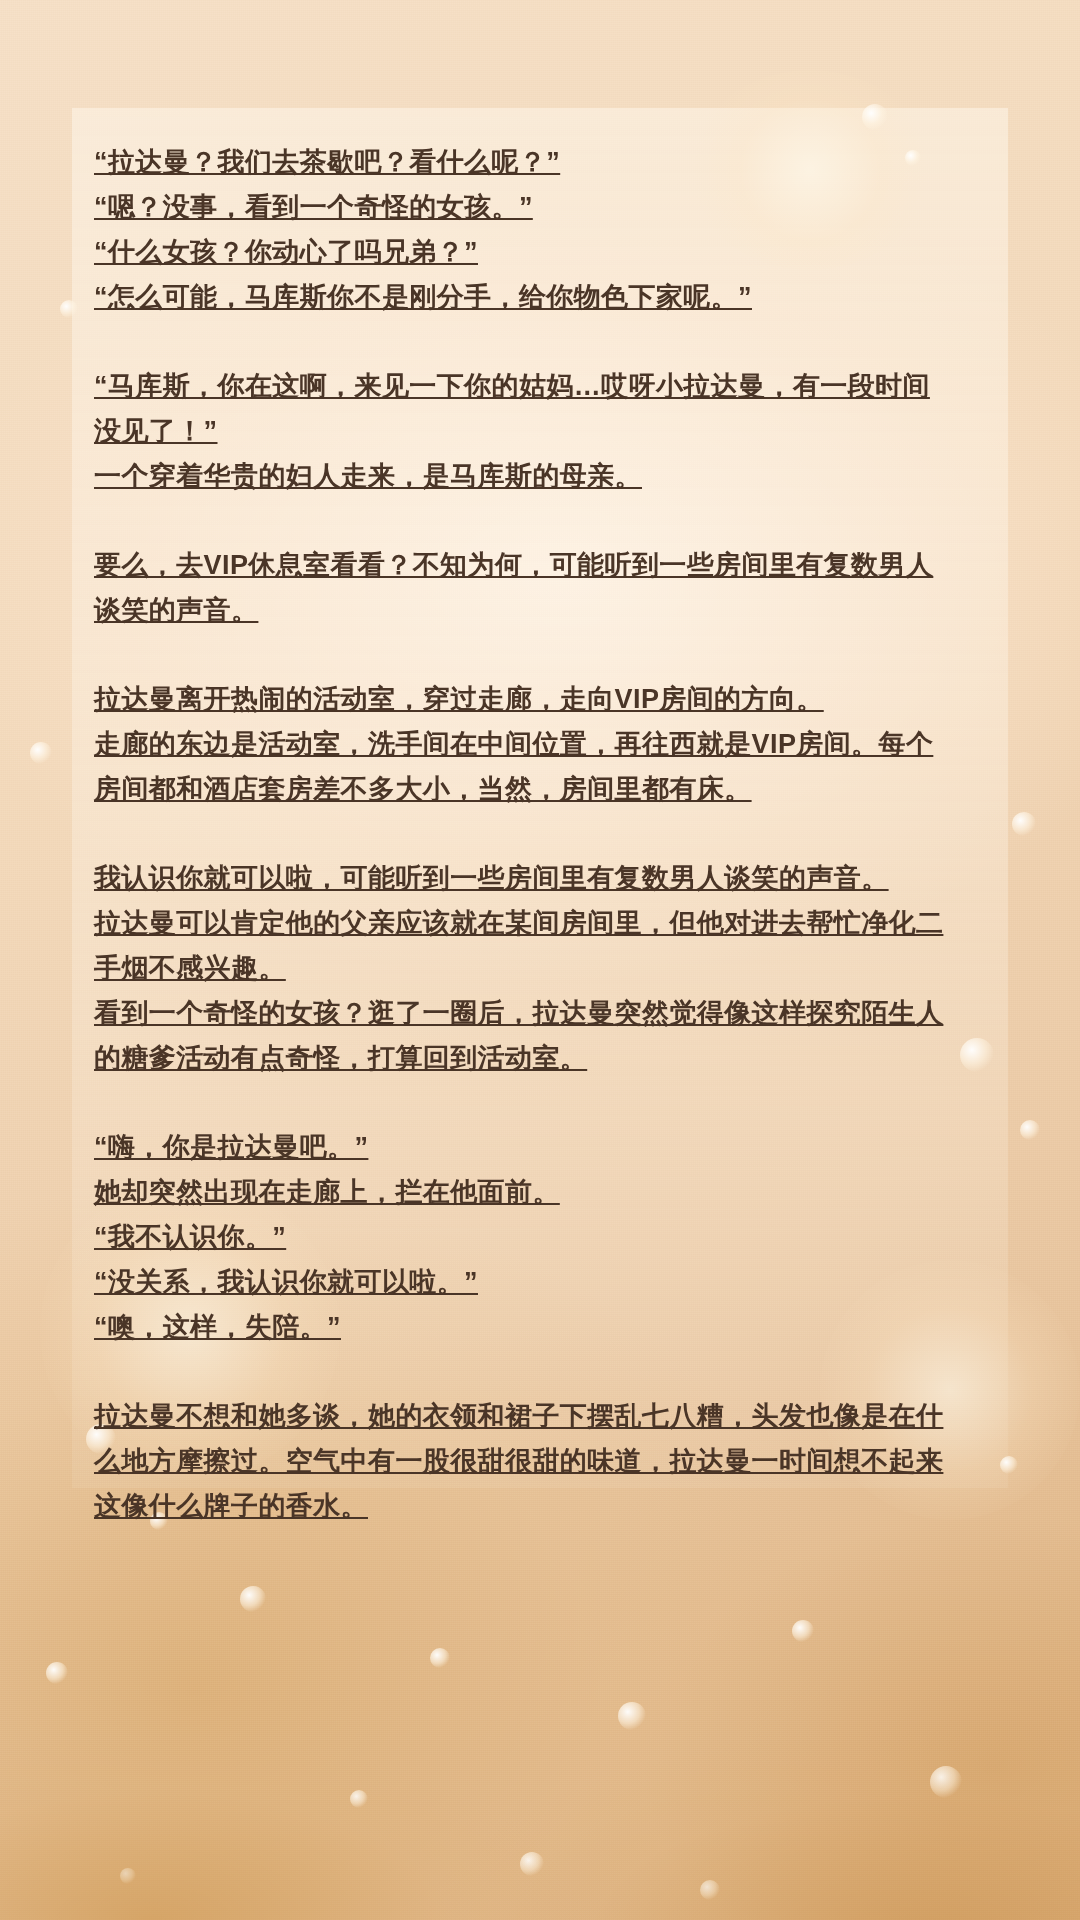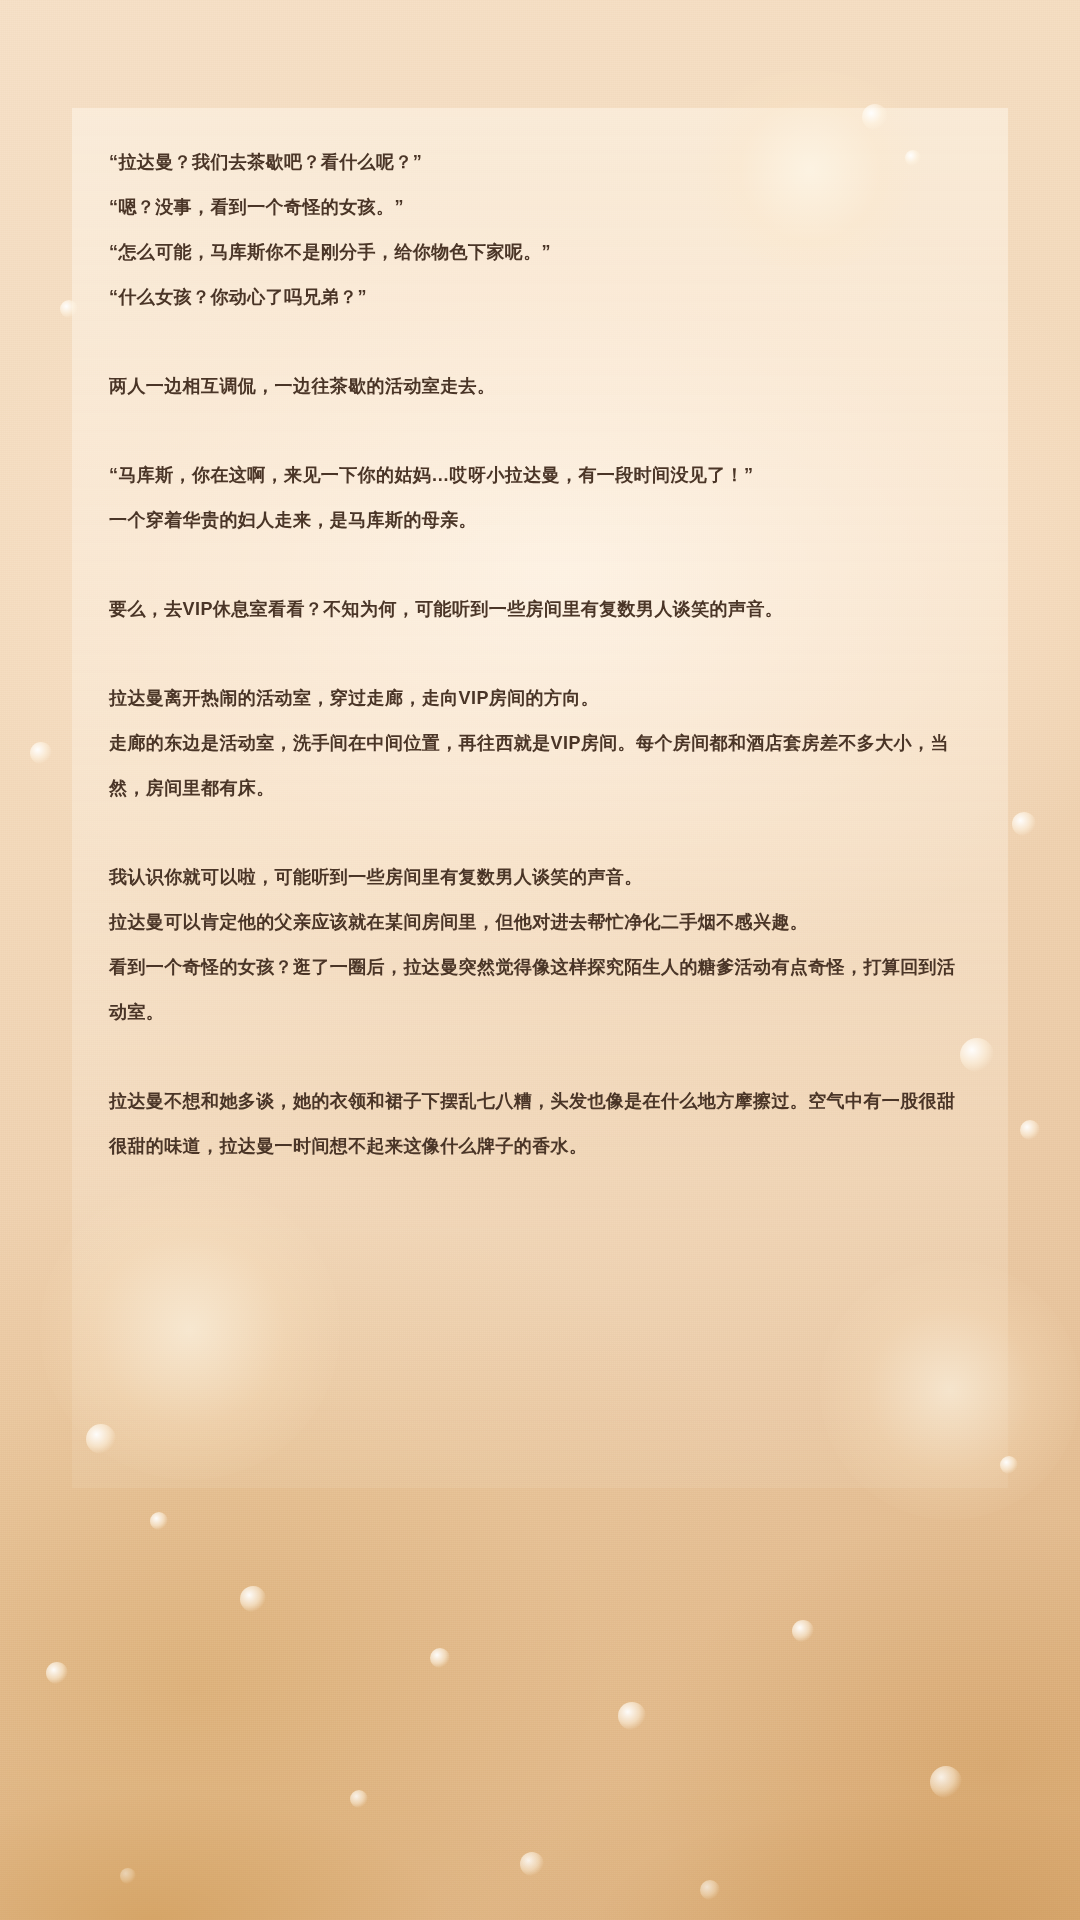--- a/index.html
+++ b/index.html
@@ -60,29 +60,30 @@
     width: 936px;
     height: 1380px;
     background: linear-gradient(180deg, rgba(255,248,237,0.50) 0%, rgba(255,246,233,0.34) 55%, rgba(255,243,227,0.10) 100%);
     filter: blur(0.5px);
     pointer-events: none;
   }
 
   
   #story {
     position: absolute;
-    left: 109px;
+    left: 94px;
     top: 140px;
     width: 862px;
     color: #4a3527;
-    font-size: 18px;
+    font-size: 27px;
     line-height: 45px;
     letter-spacing: 0.4px;
     font-weight: 600;
     text-rendering: optimizeLegibility;
+    text-decoration: underline;
   }
   .para { margin: 0 0 44px 0; }
   .para:last-child { margin-bottom: 0; margin-top: 12px; }
   .line { display: block; white-space: pre-wrap; }
 
   
   #glitter {
     position: absolute;
     left: 0;
     bottom: 0;
@@ -127,27 +128,24 @@
   <div class="bokeh" style="left:46px;  top:1662px;width:22px; height:22px;"></div>
   <div class="bokeh" style="left:1000px;top:1456px;width:18px; height:18px;"></div>
 
   <div id="glitter"></div>
 
   <div id="story">
 
     <p class="para">
       <span class="line">“拉达曼？我们去茶歇吧？看什么呢？”</span>
       <span class="line">“嗯？没事，看到一个奇怪的女孩。”</span>
+      <span class="line">“什么女孩？你动心了吗兄弟？”</span>
       <span class="line">“怎么可能，马库斯你不是刚分手，给你物色下家呢。”</span>
-      <span class="line">“什么女孩？你动心了吗兄弟？”</span>
     </p>
 
-    <p class="para">
-      <span class="line">两人一边相互调侃，一边往茶歇的活动室走去。</span>
-    </p>
 
     <p class="para">
       <span class="line">“马库斯，你在这啊，来见一下你的姑妈…哎呀小拉达曼，有一段时间没见了！”</span>
       <span class="line">一个穿着华贵的妇人走来，是马库斯的母亲。</span>
     </p>
 
     <p class="para">
       <span class="line">要么，去VIP休息室看看？不知为何，可能听到一些房间里有复数男人谈笑的声音。</span>
     </p>
 
@@ -155,19 +153,26 @@
       <span class="line">拉达曼离开热闹的活动室，穿过走廊，走向VIP房间的方向。</span>
       <span class="line">走廊的东边是活动室，洗手间在中间位置，再往西就是VIP房间。每个房间都和酒店套房差不多大小，当然，房间里都有床。</span>
     </p>
 
     <p class="para">
       <span class="line">我认识你就可以啦，可能听到一些房间里有复数男人谈笑的声音。</span>
       <span class="line">拉达曼可以肯定他的父亲应该就在某间房间里，但他对进去帮忙净化二手烟不感兴趣。</span>
       <span class="line">看到一个奇怪的女孩？逛了一圈后，拉达曼突然觉得像这样探究陌生人的糖爹活动有点奇怪，打算回到活动室。</span>
     </p>
 
+    <p class="para">
+      <span class="line">“嗨，你是拉达曼吧。”</span>
+      <span class="line">她却突然出现在走廊上，拦在他面前。</span>
+      <span class="line">“我不认识你。”</span>
+      <span class="line">“没关系，我认识你就可以啦。”</span>
+      <span class="line">“噢，这样，失陪。”</span>
+    </p>
 
     <p class="para">
       <span class="line">拉达曼不想和她多谈，她的衣领和裙子下摆乱七八糟，头发也像是在什么地方摩擦过。空气中有一股很甜很甜的味道，拉达曼一时间想不起来这像什么牌子的香水。</span>
     </p>
 
   </div>
 </div>
 
 </body></html>

